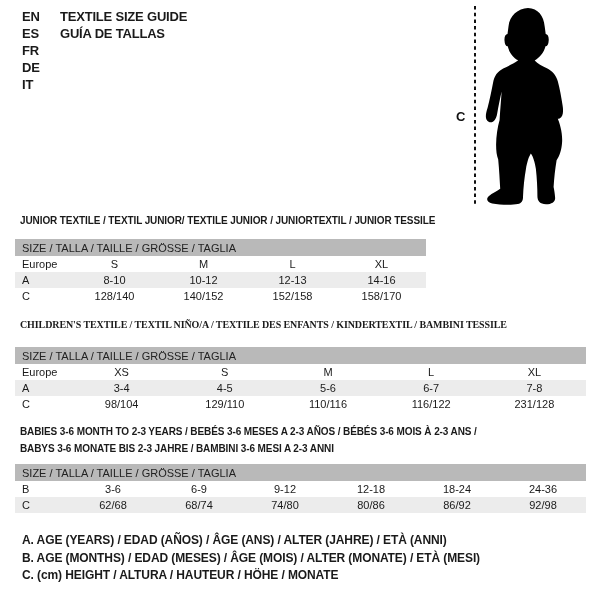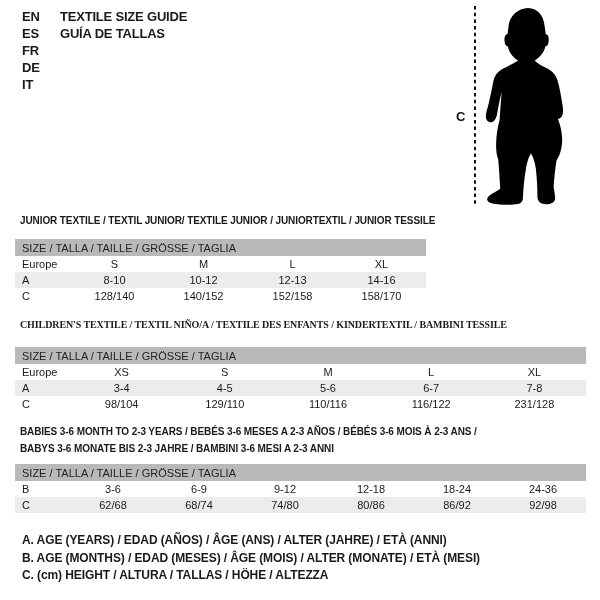--- a/index.html
+++ b/index.html
@@ -209,14 +209,14 @@
     <td>80/86</td>
     <td>86/92</td>
     <td>92/98</td>
   </tr>
 </tbody>
   </table>
 
 <div class="abs legend">
   <div class="legend-line">A. AGE (YEARS) / EDAD (AÑOS) / ÂGE (ANS) / ALTER (JAHRE) / ETÀ (ANNI)</div>
   <div class="legend-line">B. AGE (MONTHS) / EDAD (MESES) / ÂGE (MOIS) / ALTER (MONATE) / ETÀ (MESI)</div>
-  <div class="legend-line">C. (cm) HEIGHT / ALTURA / TALLAS / HÖHE / ALTEZZA</div>
+  <div class="legend-line">C. (cm) HEIGHT / ALTURA / HAUTEUR / HÖHE / MONATE</div>
 </div>
 
 </body></html>

